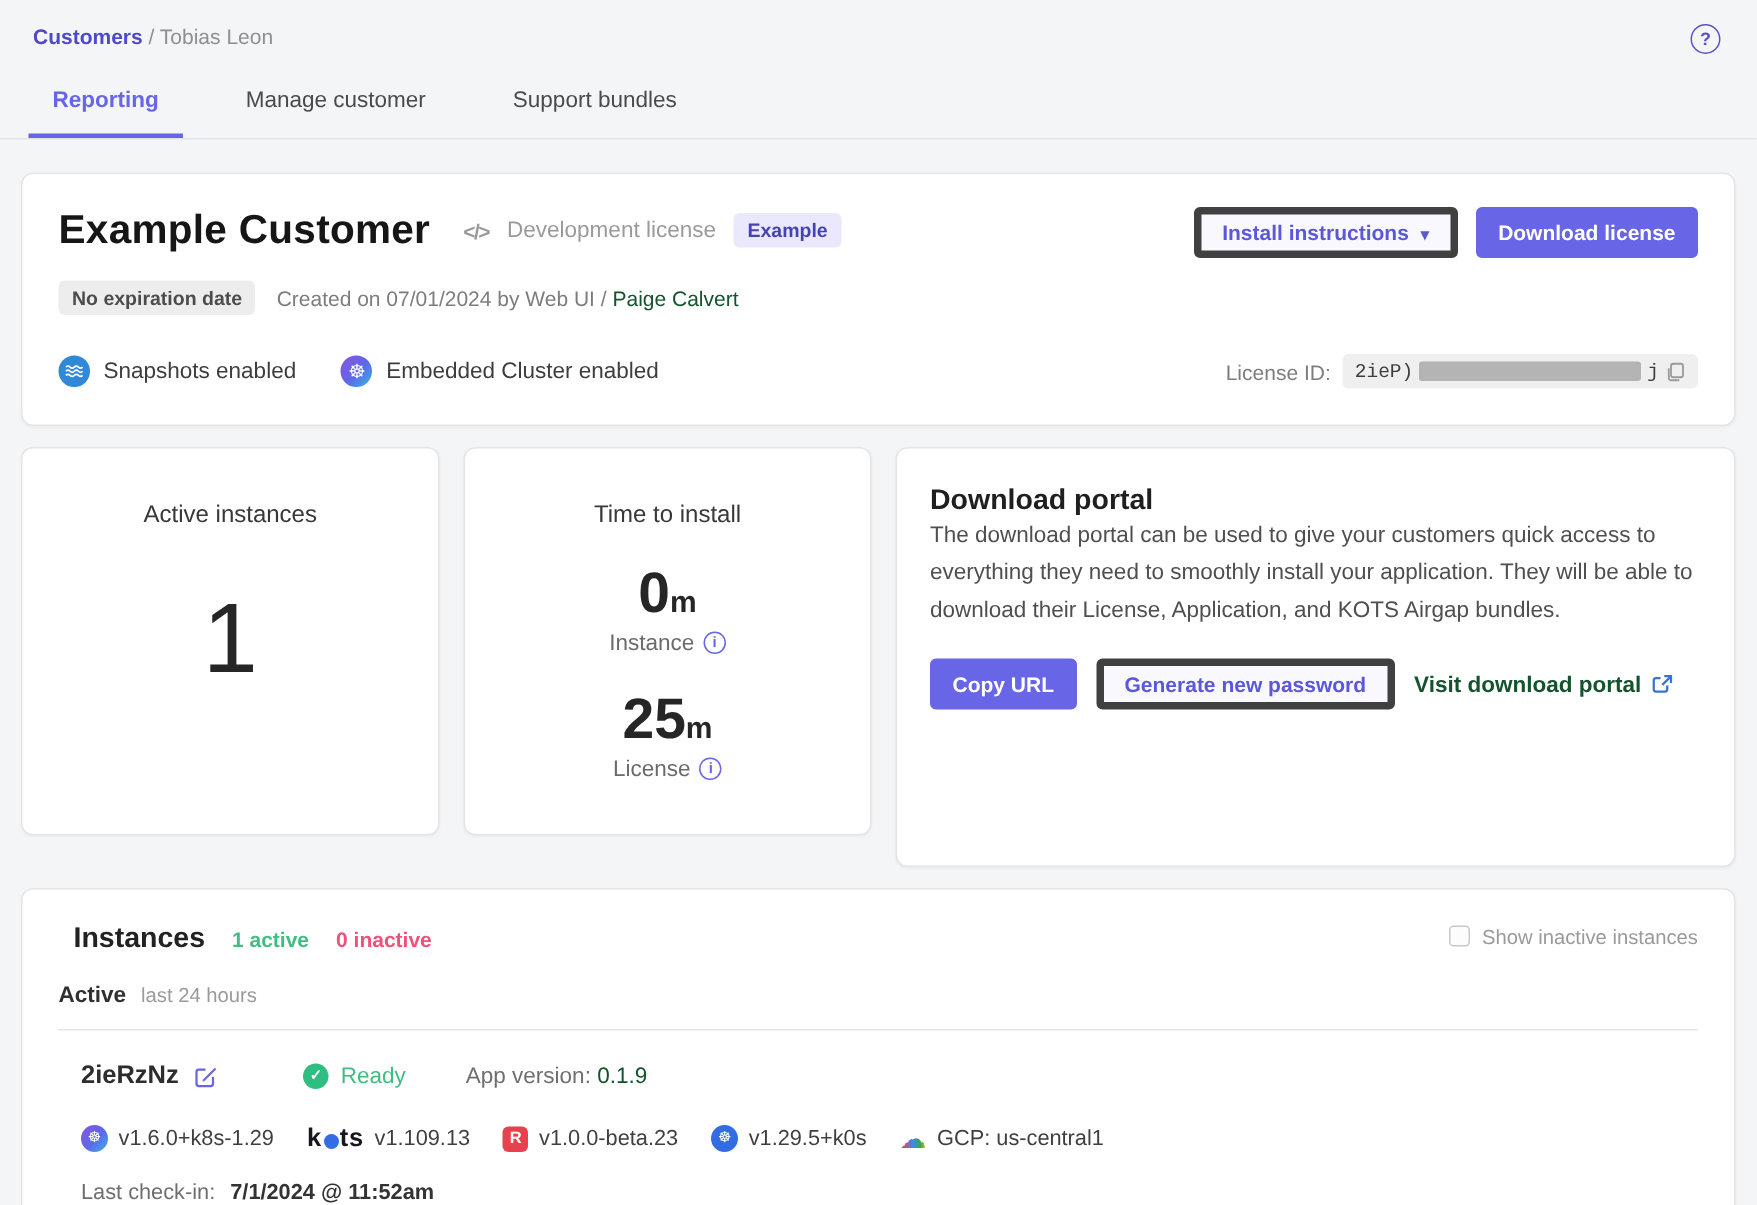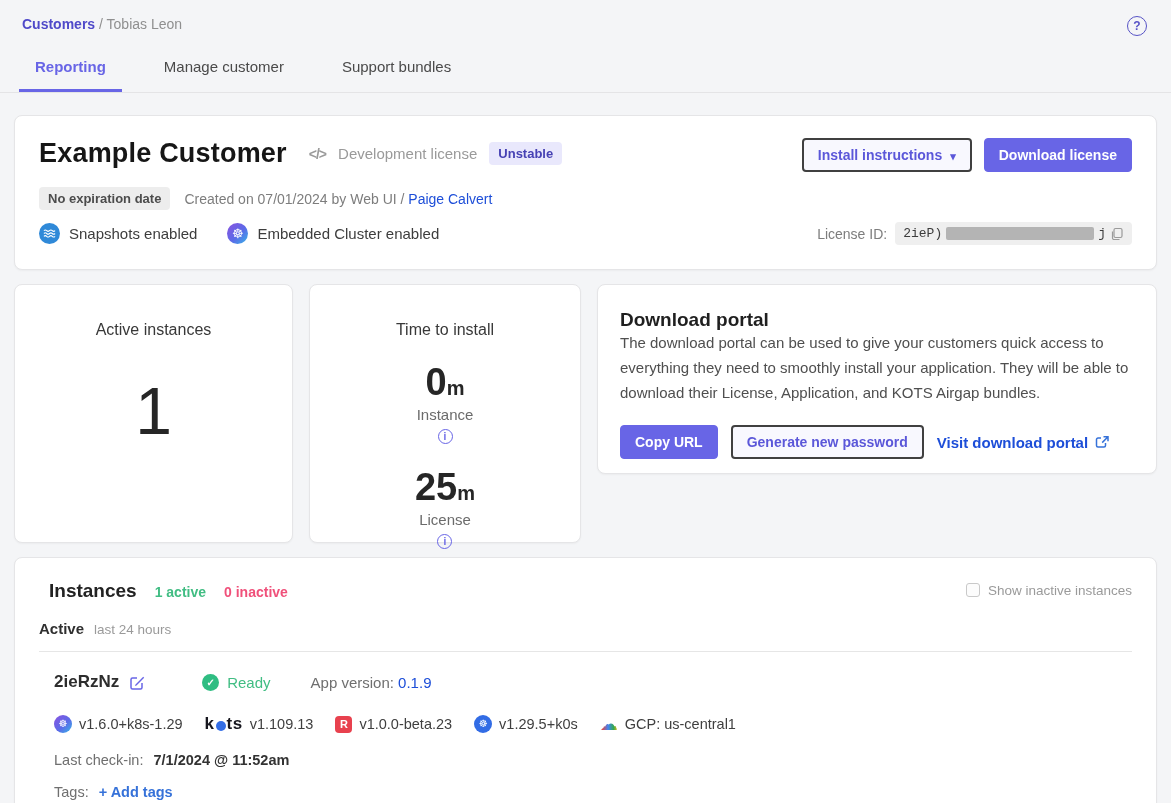--- a/index.html
+++ b/index.html
@@ -35,28 +35,28 @@
   .hrow1-left { display:flex; align-items:center; gap:12px; }
   .customer-title { font-size:27px; font-weight:700; color:#161616; letter-spacing:.2px; }
   .code-icon { color:#9a9a9a; font-size:14px; font-weight:700; margin-left:10px; letter-spacing:-1px; }
   .license-type { color:#9a9a9a; font-size:15px; }
   .badge-unstable {
     background:#e9e8fc; color:#4742b4; font-size:13px; font-weight:700;
     padding:4px 9px; border-radius:4px;
   }
   .hrow1-right { display:flex; gap:12px; }
   .btn { font-family:inherit; font-size:14px; border-radius:4px; cursor:pointer; height:34px; padding:0 14px; display:inline-flex; align-items:center; gap:8px; }
-  .btn-outline { background:#f8f8fe; color:#5b57d9; border:2px solid #404040; font-weight:600; }
+  .btn-outline { background:#f8f8fe; color:#5b57d9; border:5px solid #404040; font-weight:600; }
   .btn-solid  { background:#6865e6; color:#fff; border:1px solid #6865e6; font-weight:600; }
   .chev { font-size:11px; transform:translateY(1px); }
   .hrow2 { margin-top:15px; display:flex; align-items:center; gap:14px; }
   .badge-gray { background:#ededed; color:#4c4c4c; font-size:13px; font-weight:700; padding:4px 9px; border-radius:4px; }
   .created-text { color:#7d7d7d; font-size:14px; }
-  .link { color:#1d4ed8; text-decoration:none; cursor:pointer;text-align:center; }
-  .hrow3 { margin-top:12px; display:flex; justify-content:space-between; align-items:center; }
+  .link { color:#14532d; text-decoration:none; cursor:pointer;text-align:center; }
+  .hrow3 { margin-top:26px; display:flex; justify-content:space-between; align-items:center; }
   .features { display:flex; gap:30px; }
   .feature { display:flex; align-items:center; gap:9px; font-size:15px; color:#3d3d3d; }
   .circ-icon { width:21px; height:21px; border-radius:50%; display:flex; align-items:center; justify-content:center; color:#fff; font-size:11px; flex:0 0 auto; }
   .snapshots-bg { background:#2f89d8; }
   .ec-bg { background:linear-gradient(135deg,#8b53e0 0%,#5b6ae8 55%,#38b6e8 100%); }
   .k8s-bg { background:#326ce5; }
   .wheel { font-size:13px; line-height:1; }
   .license-id-group { display:flex; align-items:center; gap:8px; }
   .license-id-label { color:#7d7d7d; font-size:14px; }
   .license-pill {
@@ -67,26 +67,26 @@
   .copy-icon { cursor:pointer; display:flex; }
   
   .cards-row { margin-top:14px; display:flex; gap:16px; }
   .stat-card { width:279px; height:259px; padding:20px; display:flex; flex-direction:column; align-items:center; }
   .stat-card.narrow { width:272px; }
   .stat-title { font-size:16px; color:#383838; margin-top:16px; }
   .big-number { font-size:66px; color:#262626; font-weight:500; margin-top:34px; }
   .tti-value { margin-top:22px; font-weight:700; color:#262626; }
   .tti-num { font-size:38px; }
   .tti-unit { font-size:20px; }
-  .tti-label { margin-top:2px; font-size:15px; color:#6b6b6b; display:flex; align-items:center; gap:6px;flex-direction:column; }
+  .tti-label { margin-top:2px; font-size:15px; color:#6b6b6b; display:flex; align-items:center; gap:6px; }
   .info-icon {
     width:15px; height:15px; border:1.3px solid #6865e6; border-radius:50%; color:#6865e6;
     font-size:10px; display:inline-flex; align-items:center; justify-content:center; font-weight:700; cursor:pointer;
   }
-  .portal-card { flex:1; height:190px; padding:24px 22px; }
+  .portal-card { flex:1; height:280px; padding:24px 22px; }
   .portal-title { font-size:19px; font-weight:700; color:#1f1f1f; }
   .portal-desc { font-size:15px; color:#4f4f4f; line-height:1.65; max-width:530px; }
   .portal-actions { margin-top:20px; display:flex; align-items:center; gap:13px; }
   .ext-icon { display:flex; }
   
   .instances-card { margin-top:14px; padding:22px 24px 0; }
   .inst-head { display:flex; align-items:baseline; justify-content:space-between;margin-left:10px; }
   .inst-head-left { display:flex; align-items:baseline; gap:18px; }
   .inst-title { font-size:19px; font-weight:700; color:#222; }
   .count-active { font-size:14px; font-weight:700; color:#41bd83; }
@@ -147,21 +147,21 @@
 </div>
 
 <div class="main">
 
   <div class="card header-card">
     <div class="hrow1">
       <div class="hrow1-left">
         <div class="customer-title">Example Customer</div>
         <span class="code-icon">&lt;/&gt;</span>
         <span class="license-type">Development license</span>
-        <span class="badge-unstable">Unstable</span>
+        <span class="badge-unstable">Example</span>
       </div>
       <div class="hrow1-right">
         <button class="btn btn-outline">
           <span>Install instructions</span>
           <span class="chev">▾</span>
         </button>
         <button class="btn btn-solid">
           <span>Download license</span>
         </button>
       </div>

